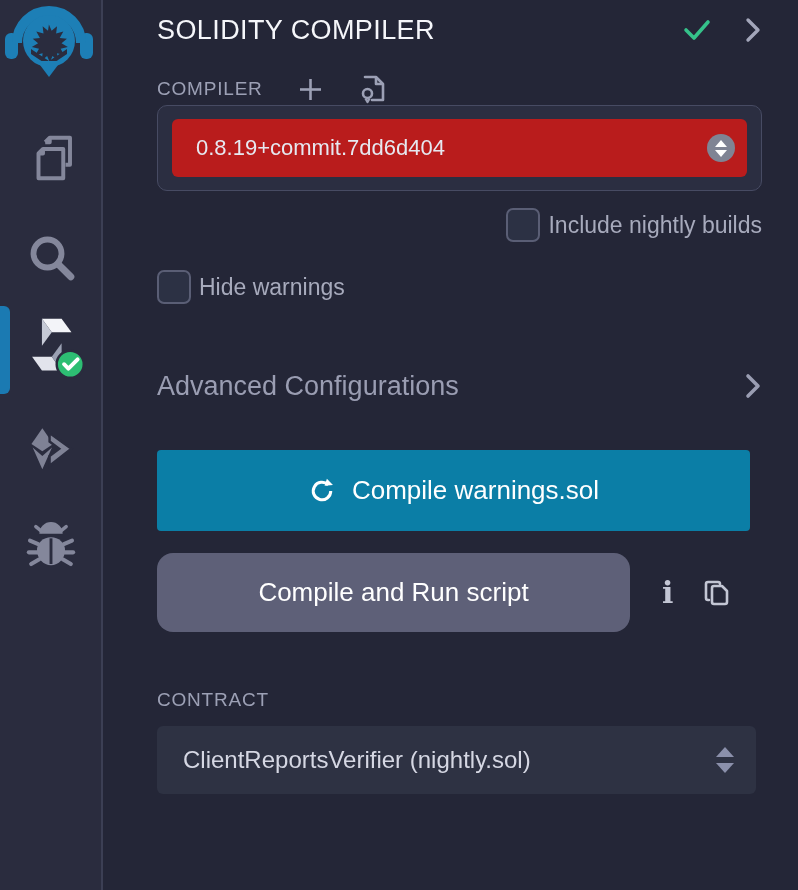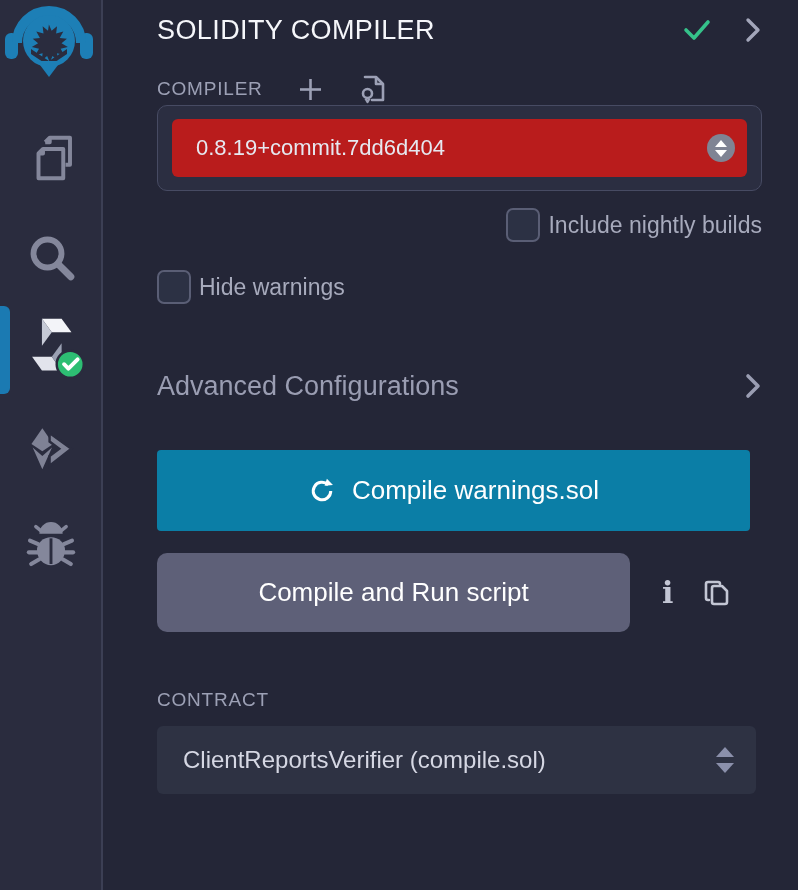--- a/index.html
+++ b/index.html
@@ -75,21 +75,21 @@
 
   .btn-compile {
     margin:47px 12px 0 0; height:81px; border:none; border-radius:4px;
     background:#0b7ea6; color:#fff; font-family:inherit; font-size:26px;
     display:flex; align-items:center; justify-content:center; gap:16px; cursor:pointer;
     width:auto;
   }
 
   .run-row { display:flex; align-items:center; margin-top:22px; height:79px; }
   .btn-run {
-    width:473px; height:79px; border:none; border-radius:10px;
+    width:473px; height:79px; border:none; border-radius:16px;
     background:#5e6078; color:#fff; font-family:inherit; font-size:26px; cursor:pointer;
   }
   .info-glyph {
     margin-left:32px; font-family:"DejaVu Serif", serif; font-weight:bold;
     font-size:30px; color:#c3c6d4; cursor:pointer; line-height:1;
   }
   .copy-btn { margin-left:28px; cursor:pointer; display:flex; }
 
   .contract-label { margin-top:56px; height:24px; }
   .contract-sel {
@@ -247,20 +247,20 @@
         <path d="M8 24 H7 A2 2 0 0 1 5 22 V8 A2 2 0 0 1 7 6 H17 A2 2 0 0 1 19 8" fill="none" stroke="#c3c6d4" stroke-width="2.6" stroke-linecap="round"></path>
       </svg>
     </span>
   </div>
 
   <div class="comp-row contract-label">
     <span class="sec-label">CONTRACT</span>
   </div>
 
   <div class="contract-sel">
-    <span class="contract-text">ClientReportsVerifier (compile.sol)</span>
+    <span class="contract-text">ClientReportsVerifier (nightly.sol)</span>
     <span class="updown">
       <span class="up"></span>
         <span class="down"></span>
     </span>
   </div>
 
 </main>
 
 </body></html>

